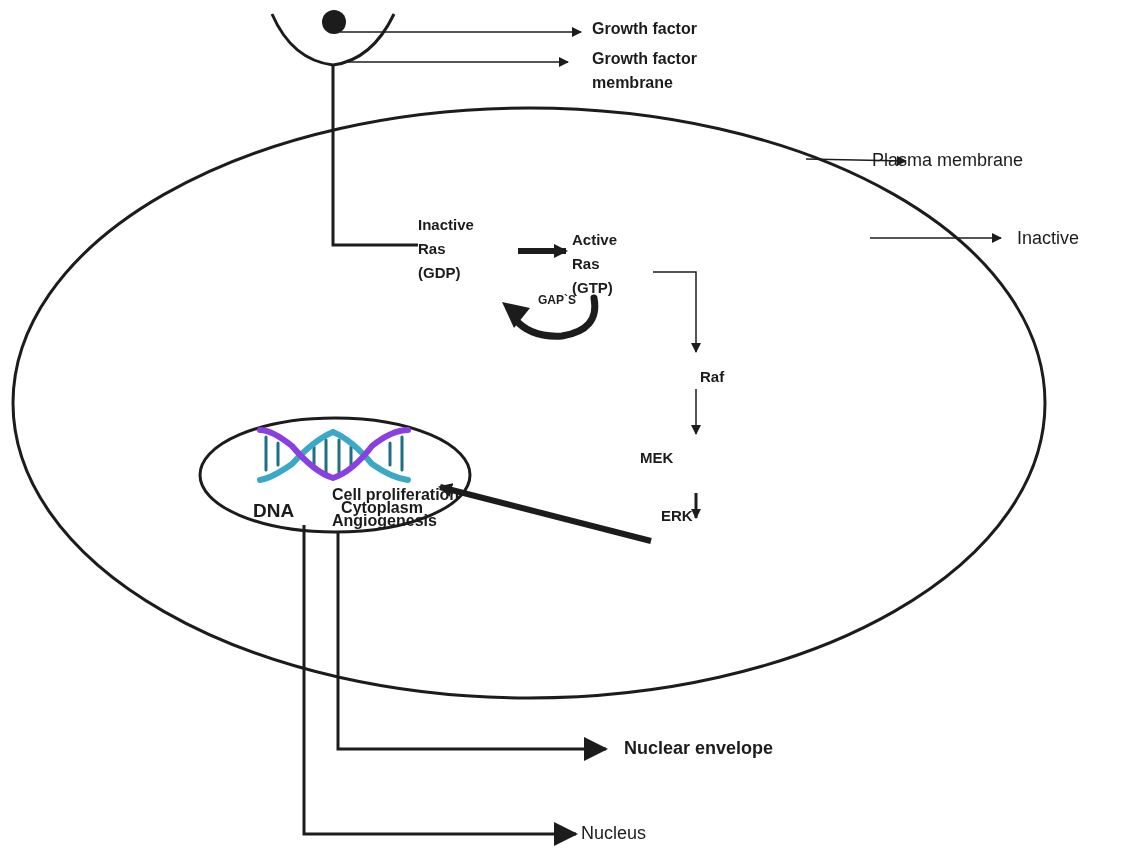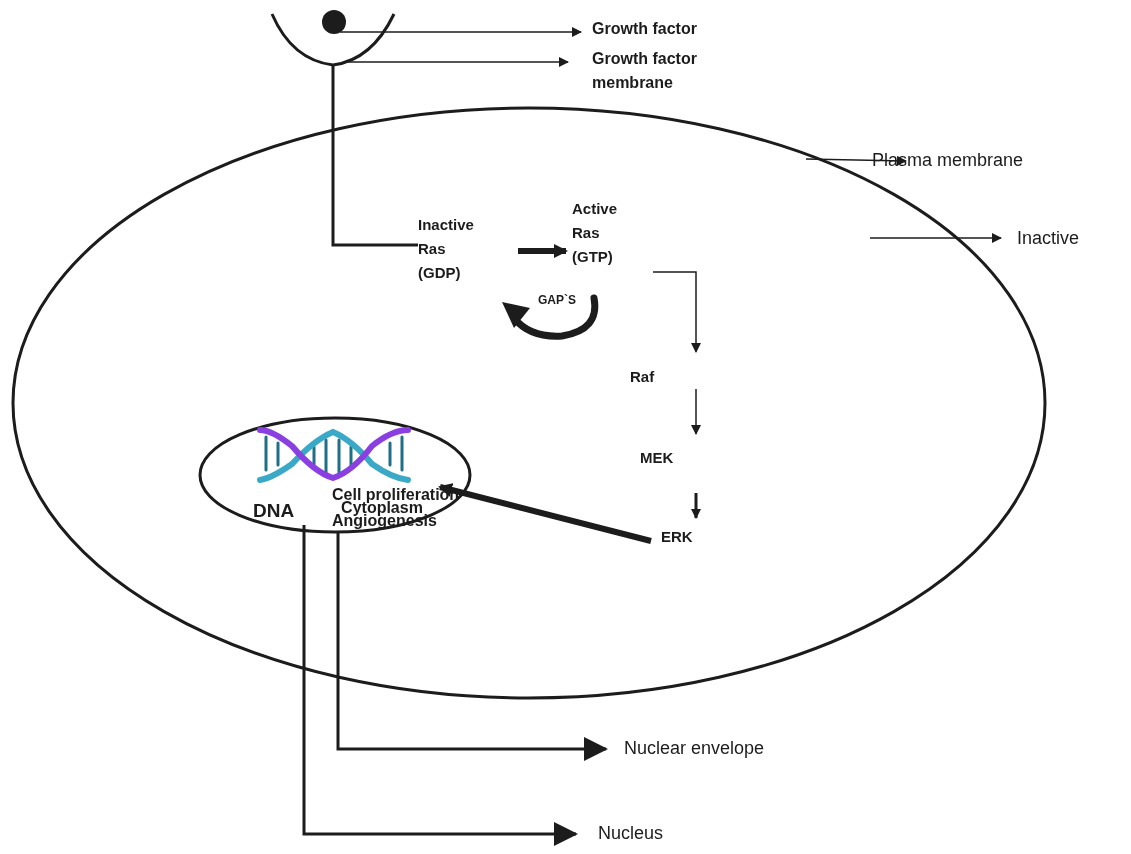--- a/index.html
+++ b/index.html
@@ -81,33 +81,33 @@
 <div class="lbl bold big" style="left:592px;top:74px;">membrane</div>
 
 <div class="lbl mid" style="left:872px;top:150px;">Plasma membrane</div>
 <div class="lbl mid" style="left:1017px;top:228px;">Inactive</div>
 
 <div class="lbl node" style="left:418px;top:213px;width:100px;">
   <div>Inactive</div>
   <div>Ras</div>
   <div>(GDP)</div>
 </div>
-<div class="lbl node" style="left:572px;top:197px;width:80px;">
+<div class="lbl node" style="left:572px;top:228px;width:80px;">
   <div>Active</div>
   <div>Ras</div>
   <div>(GTP)</div>
 </div>
 
 <div class="lbl bold" style="left:538px;top:293px;font-size:12px;text-align:center;">GAP`S</div>
 
-<div class="lbl node" style="left:630px;top:365px;width:60px;">Raf</div>
+<div class="lbl node" style="left:700px;top:365px;width:60px;">Raf</div>
 <div class="lbl node" style="left:640px;top:446px;width:70px;">MEK</div>
-<div class="lbl node" style="left:661px;top:525px;width:70px;">ERK</div>
+<div class="lbl node" style="left:661px;top:504px;width:70px;">ERK</div>
 
 <div class="lbl bold" style="left:253px;top:500px;font-size:19px;">DNA</div>
 <div class="lbl small" style="left:332px;top:488px;width:100px;">
   <div>Cell proliferation</div>
   <div>Cytoplasm</div>
   <div>Angiogenesis</div>
 </div>
 
-<div class="lbl mid" style="left:624px;top:738px;">Nuclear envelope</div>
-<div class="lbl mid" style="left:598px;top:823px;">Nucleus</div>
+<div class="lbl mid" style="left:624px;top:738px;font-weight:bold;">Nuclear envelope</div>
+<div class="lbl mid" style="left:581px;top:823px;">Nucleus</div>
 
 </body></html>

